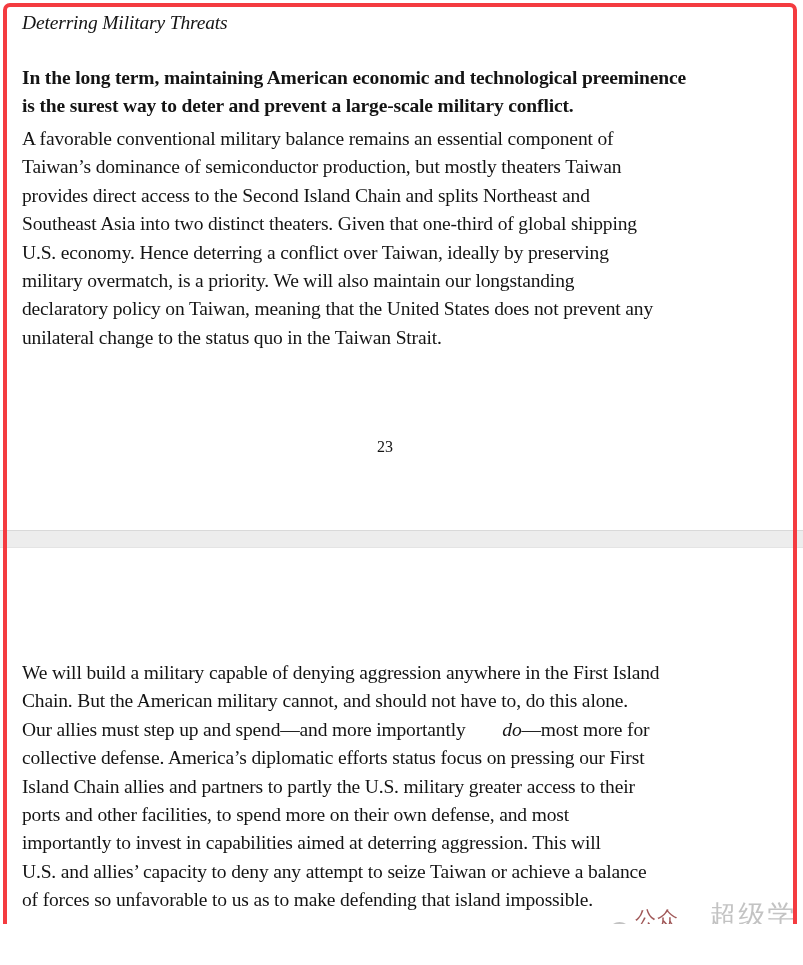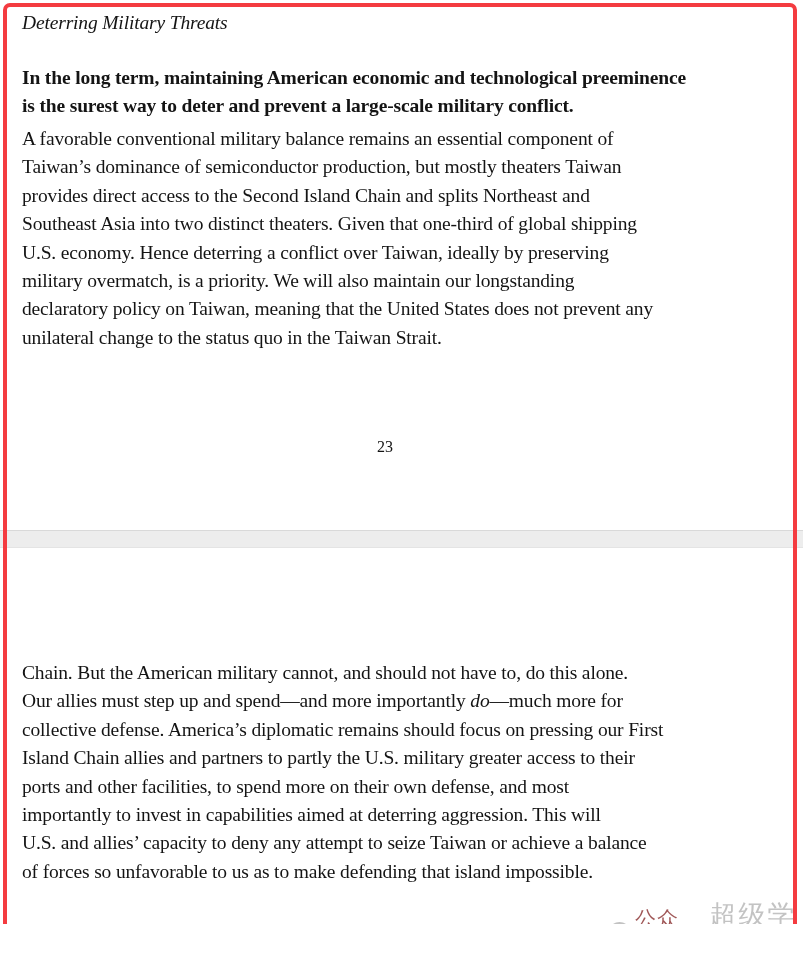--- a/index.html
+++ b/index.html
@@ -44,21 +44,21 @@
     font-size: 19.5px;
     letter-spacing: -0.15px;
     z-index: 2;
   }
   .line {
     height: 28.4px;
     line-height: 28.4px;
     white-space: nowrap;
   }
   .heading { font-style: italic; }
-  .em { font-style: italic; }
+  .em { font-style: italic; margin-left: 32px; }
   .page-number {
     position: absolute;
     left: 0; top: 438px;
     width: 770px;
     text-align: center;
     font-size: 16px;
     z-index: 2;
   }
   
   .clipped-line {
@@ -161,25 +161,26 @@
     <div class="line">Southeast Asia into two distinct theaters. Given that one-third of global shipping</div>
     <div class="line">U.S. economy. Hence deterring a conflict over Taiwan, ideally by preserving</div>
     <div class="line">military overmatch, is a priority. We will also maintain our longstanding</div>
     <div class="line">declaratory policy on Taiwan, meaning that the United States does not prevent any</div>
     <div class="line">unilateral change to the status quo in the Taiwan Strait.</div>
   </div>
 
   <div class="page-number">23</div>
 
   <div id="page2para" class="textblock">
+    <div class="line">We will build a military capable of denying aggression anywhere in the First Island</div>
     <div class="line">Chain. But the American military cannot, and should not have to, do this alone.</div>
     <div class="line">
-      <span>Our allies must step up and spend—and more importantly </span><span class="em">do</span><span>—much more for</span>
+      <span>Our allies must step up and spend—and more importantly </span><span class="em">do</span><span>—most more for</span>
     </div>
-    <div class="line">collective defense. America’s diplomatic remains should focus on pressing our First</div>
+    <div class="line">collective defense. America’s diplomatic efforts status focus on pressing our First</div>
     <div class="line">Island Chain allies and partners to partly the U.S. military greater access to their</div>
     <div class="line">ports and other facilities, to spend more on their own defense, and most</div>
     <div class="line">importantly to invest in capabilities aimed at deterring aggression. This will</div>
     <div class="line">U.S. and allies’ capacity to deny any attempt to seize Taiwan or achieve a balance</div>
     <div class="line">of forces so unfavorable to us as to make defending that island impossible.</div>
   </div>
 
   <div class="clipped-line">A related security challenge is the potential f</div>
   <span class="fragment f1">is to</span>
   <span class="fragment f2">d the</span>

